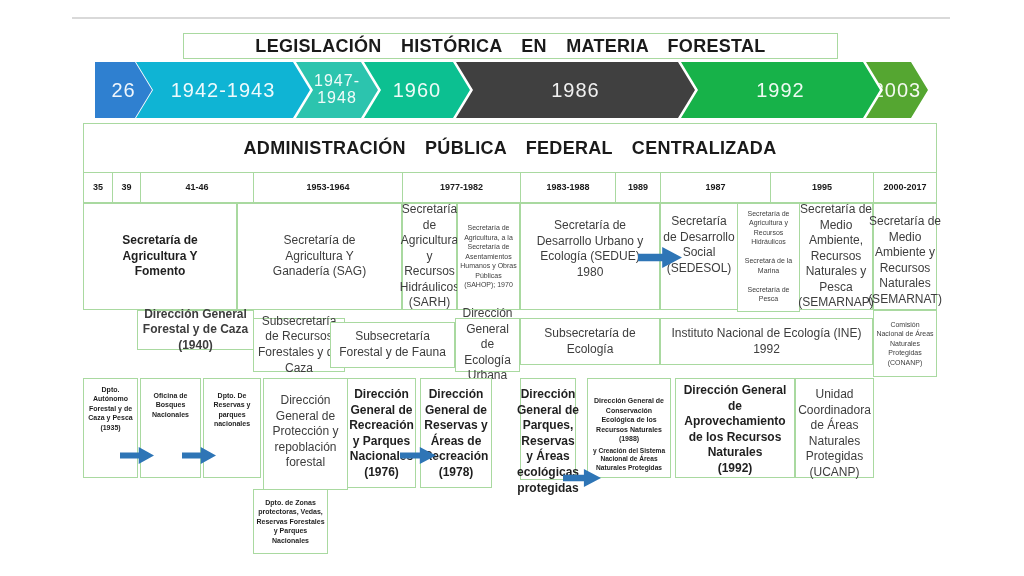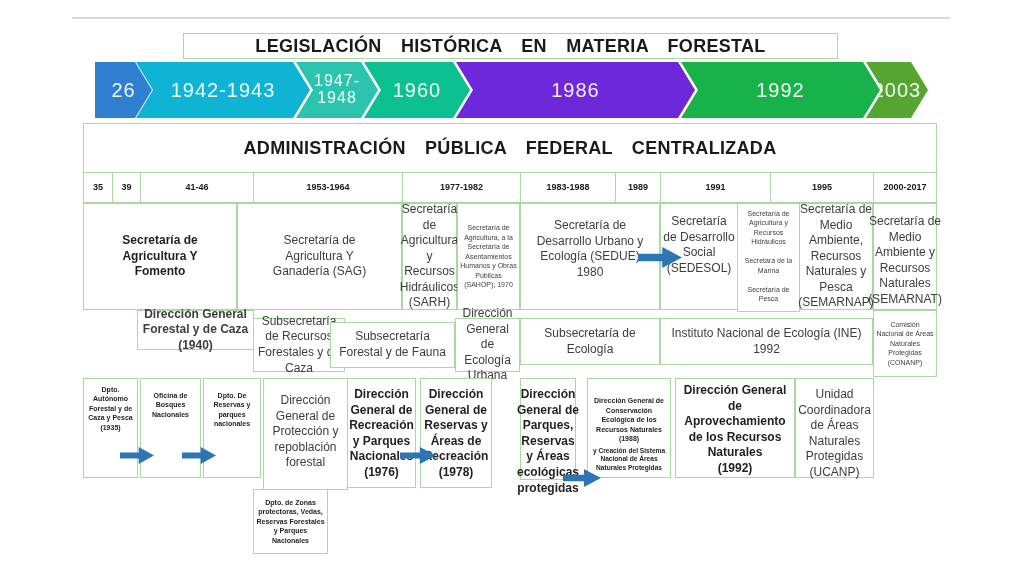--- a/index.html
+++ b/index.html
@@ -40,34 +40,34 @@
 
   <div class="topline"></div>
 
   <div class="frame wordsp" style="left:183px;top:33px;width:655px;height:26px;">LEGISLACIÓN HISTÓRICA EN MATERIA FORESTAL</div>
 
   <div class="chev first" style="left: 95px; width: 57px; background-color: rgb(47, 128, 208);">26</div>
   <div class="chev" style="left: 136px; width: 174px; background-color: rgb(15, 180, 212);">1942-1943</div>
   <div class="chev small" style="left: 296px; width: 82px; background-color: rgb(44, 196, 174);">1947-
 1948</div>
   <div class="chev" style="left: 364px; width: 106px; background-color: rgb(12, 192, 145);">1960</div>
-  <div class="chev" style="left: 456px; width: 239px; background-color: #6d28d9;">1986</div>
+  <div class="chev" style="left: 456px; width: 239px; background-color: #404040;">1986</div>
   <div class="chev" style="left: 681px; width: 199px; background-color: rgb(23, 178, 73);">1992</div>
   <div class="chev" style="left: 866px; width: 62px; background-color: rgb(85, 166, 49);">2003</div>
 
   <div class="frame wordsp" style="left:83px;top:123px;width:854px;height:50px;">ADMINISTRACIÓN PÚBLICA FEDERAL CENTRALIZADA</div>
 
   <div class="box yr" style="left:83px;top:172px;width:30px;height:31px;">35</div>
   <div class="box yr" style="left:112px;top:172px;width:29px;height:31px;">39</div>
   <div class="box yr" style="left:140px;top:172px;width:114px;height:31px;">41-46</div>
   <div class="box yr" style="left:253px;top:172px;width:150px;height:31px;">1953-1964</div>
   <div class="box yr" style="left:402px;top:172px;width:119px;height:31px;">1977-1982</div>
   <div class="box yr" style="left:520px;top:172px;width:96px;height:31px;">1983-1988</div>
   <div class="box yr" style="left:615px;top:172px;width:46px;height:31px;">1989</div>
-  <div class="box yr" style="left:660px;top:172px;width:111px;height:31px;">1991</div>
+  <div class="box yr" style="left:660px;top:172px;width:111px;height:31px;">1987</div>
   <div class="box yr" style="left:770px;top:172px;width:104px;height:31px;">1995</div>
   <div class="box yr" style="left:873px;top:172px;width:64px;height:31px;">2000-2017</div>
 
   <div class="box bold f9" style="left:83px;top:203px;width:154px;height:107px;padding:2px 14px;">Secretaría de Agricultura Y Fomento</div>
   <div class="box" style="left:237px;top:203px;width:165px;height:107px;padding:2px 18px;">Secretaría de Agricultura Y Ganadería (SAG)</div>
   <div class="box" style="left:402px;top:203px;width:55px;height:107px;">Secretaría de Agricultura y Recursos Hidráulicos (SARH)</div>
   <div class="box f7" style="left:457px;top:203px;width:63px;height:107px;">Secretaría de Agricultura, a la Secretaría de Asentamientos Humanos y Obras Públicas (SAHOP); 1970</div>
   <div class="box top" style="left:520px;top:203px;width:140px;height:107px;padding:14px 8px 2px;">Secretaría de Desarrollo Urbano y Ecología (SEDUE)
 1980</div>
   <div class="box top" style="left:660px;top:203px;width:78px;height:107px;padding-top:10px;">Secretaría de Desarrollo Social (SEDESOL)</div>

